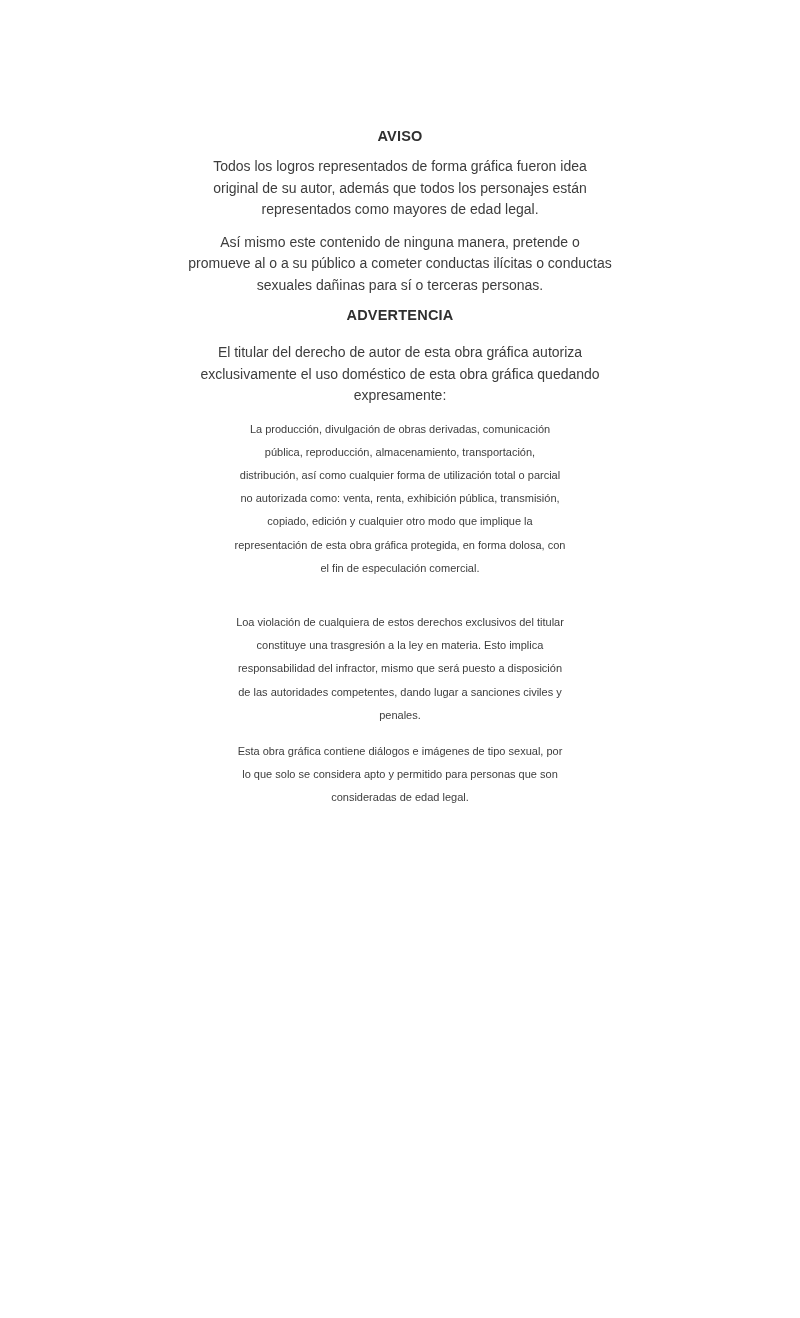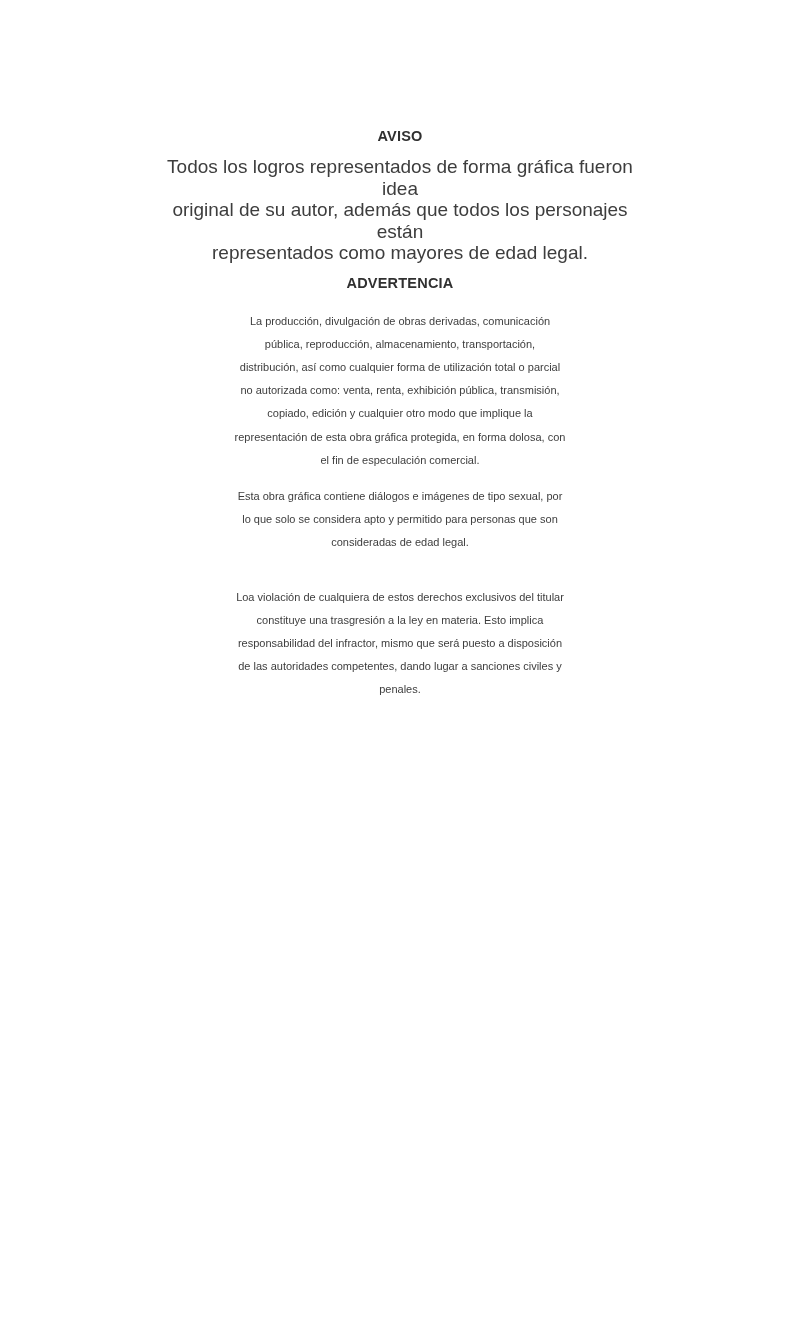--- a/index.html
+++ b/index.html
@@ -29,21 +29,21 @@
     color: #303030;
     letter-spacing: 0.2px;
     margin: 0 0 12px 0;
     white-space: pre-line;
   }
   .doc-heading.mid {
     margin-top: 10px;
     margin-bottom: 19px;
   }
   .doc-paragraph {
-    font-size: 19px;
+    font-size: 14px;
     line-height: 21.5px;
     margin: 0 0 11px 0;
     white-space: pre-line;
     color: #3d3d3d;
   }
   .doc-paragraph.large {
     font-size: 11px;
     line-height: 23.2px;
     margin-bottom: 13px;
   }
@@ -61,37 +61,43 @@
 <div class="page">
   <div class="doc-column">
 
     <div class="doc-heading">AVISO</div>
 
     <p class="doc-paragraph">Todos los logros representados de forma gráfica fueron idea
 original de su autor, además que todos los personajes están
 representados como mayores de edad legal.</p>
 
 
+    <p class="doc-paragraph">Así mismo este contenido de ninguna manera, pretende o
+promueve al o a su público a cometer conductas ilícitas o conductas
+sexuales dañinas para sí o terceras personas.</p>
 
     <div class="doc-heading mid">ADVERTENCIA</div>
 
+    <p class="doc-paragraph">El titular del derecho de autor de esta obra gráfica autoriza
+exclusivamente el uso doméstico de esta obra gráfica quedando
+expresamente:</p>
 
 
     <p class="doc-paragraph large">La producción, divulgación de obras derivadas, comunicación
 pública, reproducción, almacenamiento, transportación,
 distribución, así como cualquier forma de utilización total o parcial
 no autorizada como: venta, renta, exhibición pública, transmisión,
 copiado, edición y cualquier otro modo que implique la
 representación de esta obra gráfica protegida, en forma dolosa, con
 el fin de especulación comercial.</p>
 
-    <p class="doc-paragraph large">Esta obra gráfica contiene diálogos e imágenes de tipo sexual, por
-lo que solo se considera apto y permitido para personas que son
-consideradas de edad legal.</p>
-
     <p class="doc-paragraph large gap-above">Loa violación de cualquiera de estos derechos exclusivos del titular
 constituye una trasgresión a la ley en materia. Esto implica
 responsabilidad del  infractor, mismo que será puesto a disposición
 de las autoridades competentes, dando lugar a sanciones civiles y
 penales.</p>
 
+    <p class="doc-paragraph large">Esta obra gráfica contiene diálogos e imágenes de tipo sexual, por
+lo que solo se considera apto y permitido para personas que son
+consideradas de edad legal.</p>
+
   </div>
 </div>
 
 </body></html>

